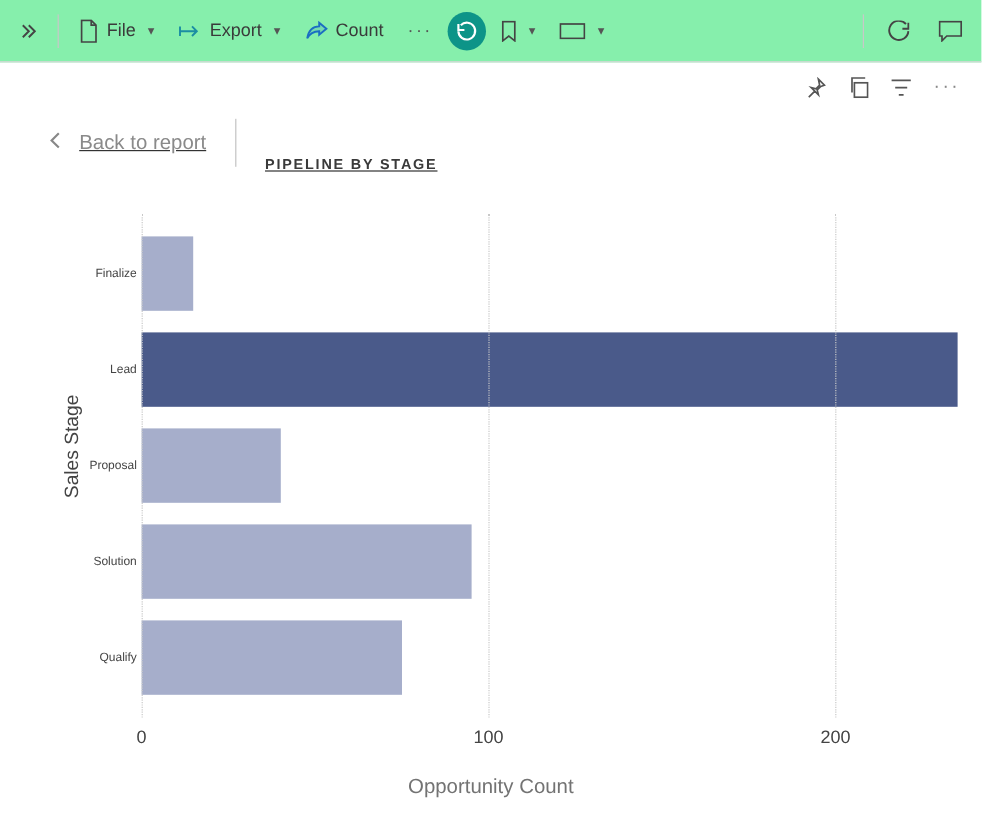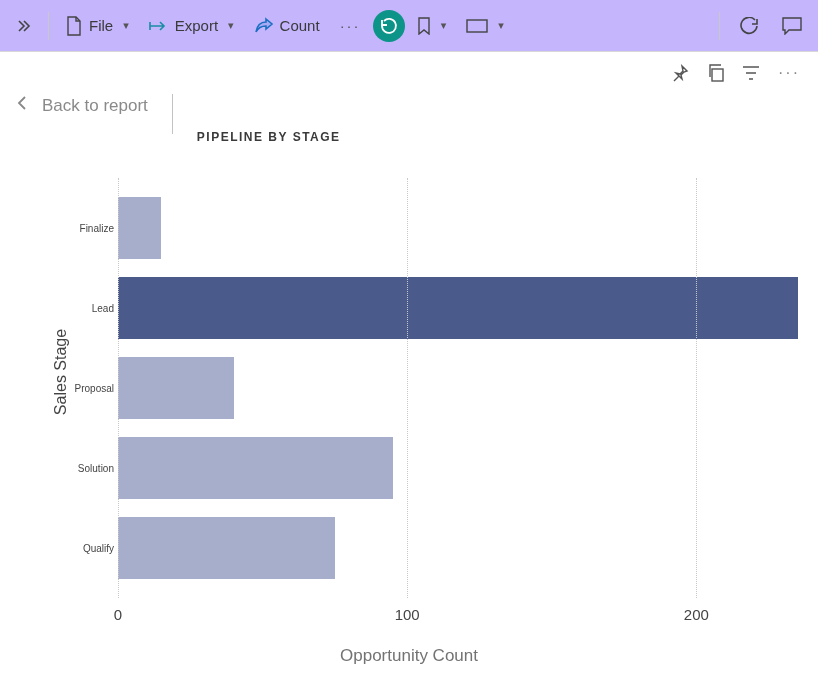--- a/index.html
+++ b/index.html
@@ -9,21 +9,21 @@
     color: #333;
     width: 818px;
     height: 689px;
     overflow: hidden;
     position: relative;
   }
 
   
   .toolbar {
     height: 52px;
-    background: #c4b5fd;
+    background: #86efac;
     border-bottom: 1px solid #d8d8d8;
     display: flex;
     align-items: center;
     padding: 0 8px;
     gap: 4px;
   }
   .toolbar-sep {
     width: 1px;
     height: 28px;
     background: #c8c8c8;
@@ -56,23 +56,24 @@
     align-items: center;
     gap: 18px;
     padding: 12px 18px 6px 0;
     color: #555;
   }
   .va-btn { cursor: pointer; display: inline-flex; }
 
   
   .crumb {
     display: flex;
-    align-items: flex-start;
+    align-items: center;
     gap: 18px;
-    padding: 6px 20px 14px 16px;
+    padding: 6px 20px 14px 40px;
+    text-decoration: underline;
   }
   .back {
     display: inline-flex;
     align-items: center;
     gap: 14px;
     color: #8a8a8a;
     font-size: 17px;
     cursor: pointer;
   }
   .crumb-sep {

